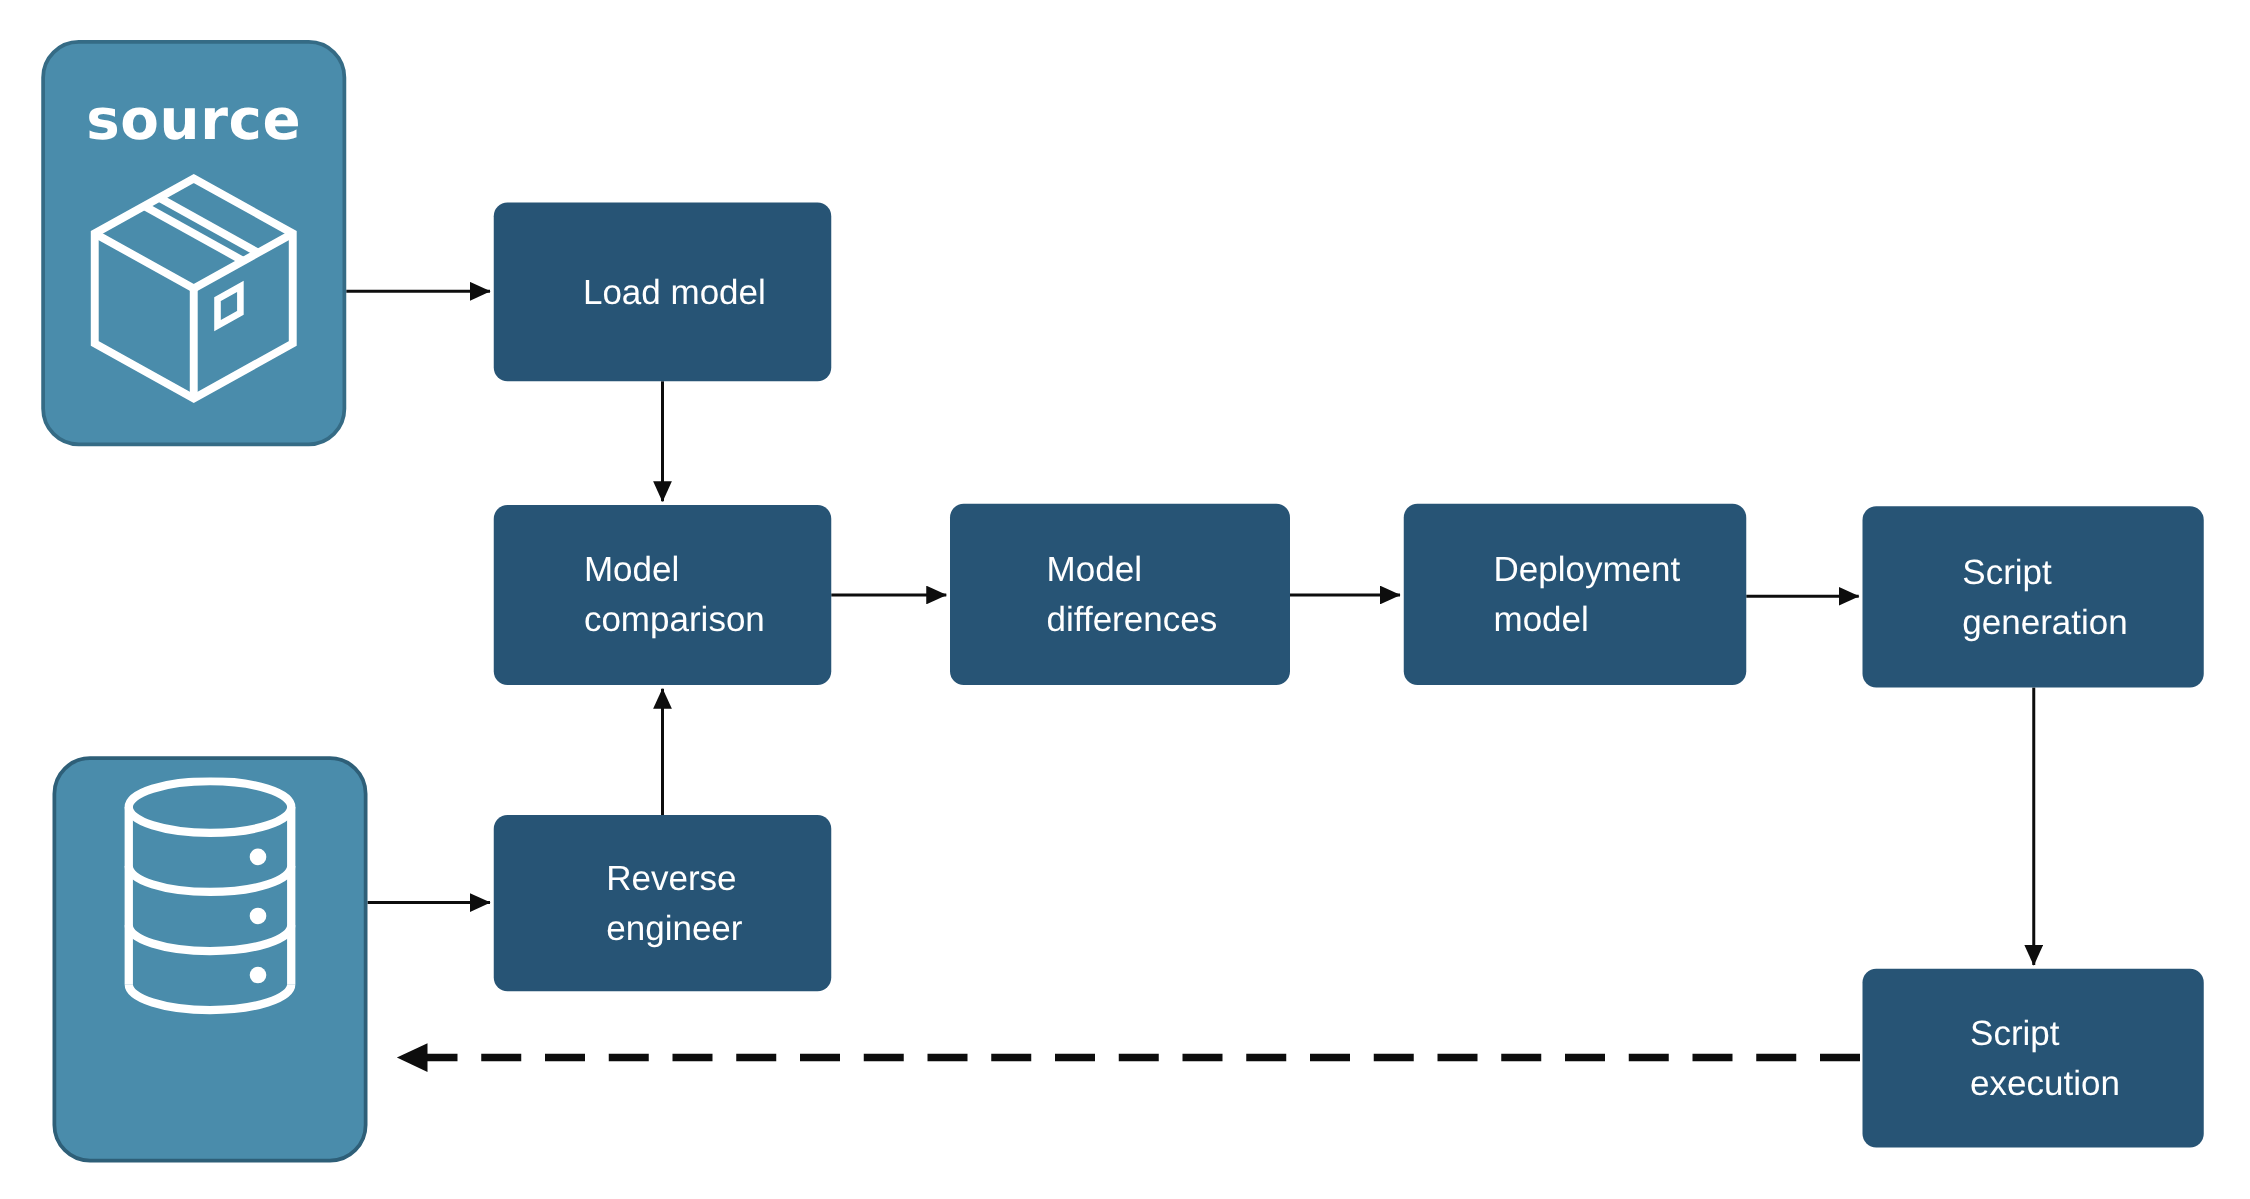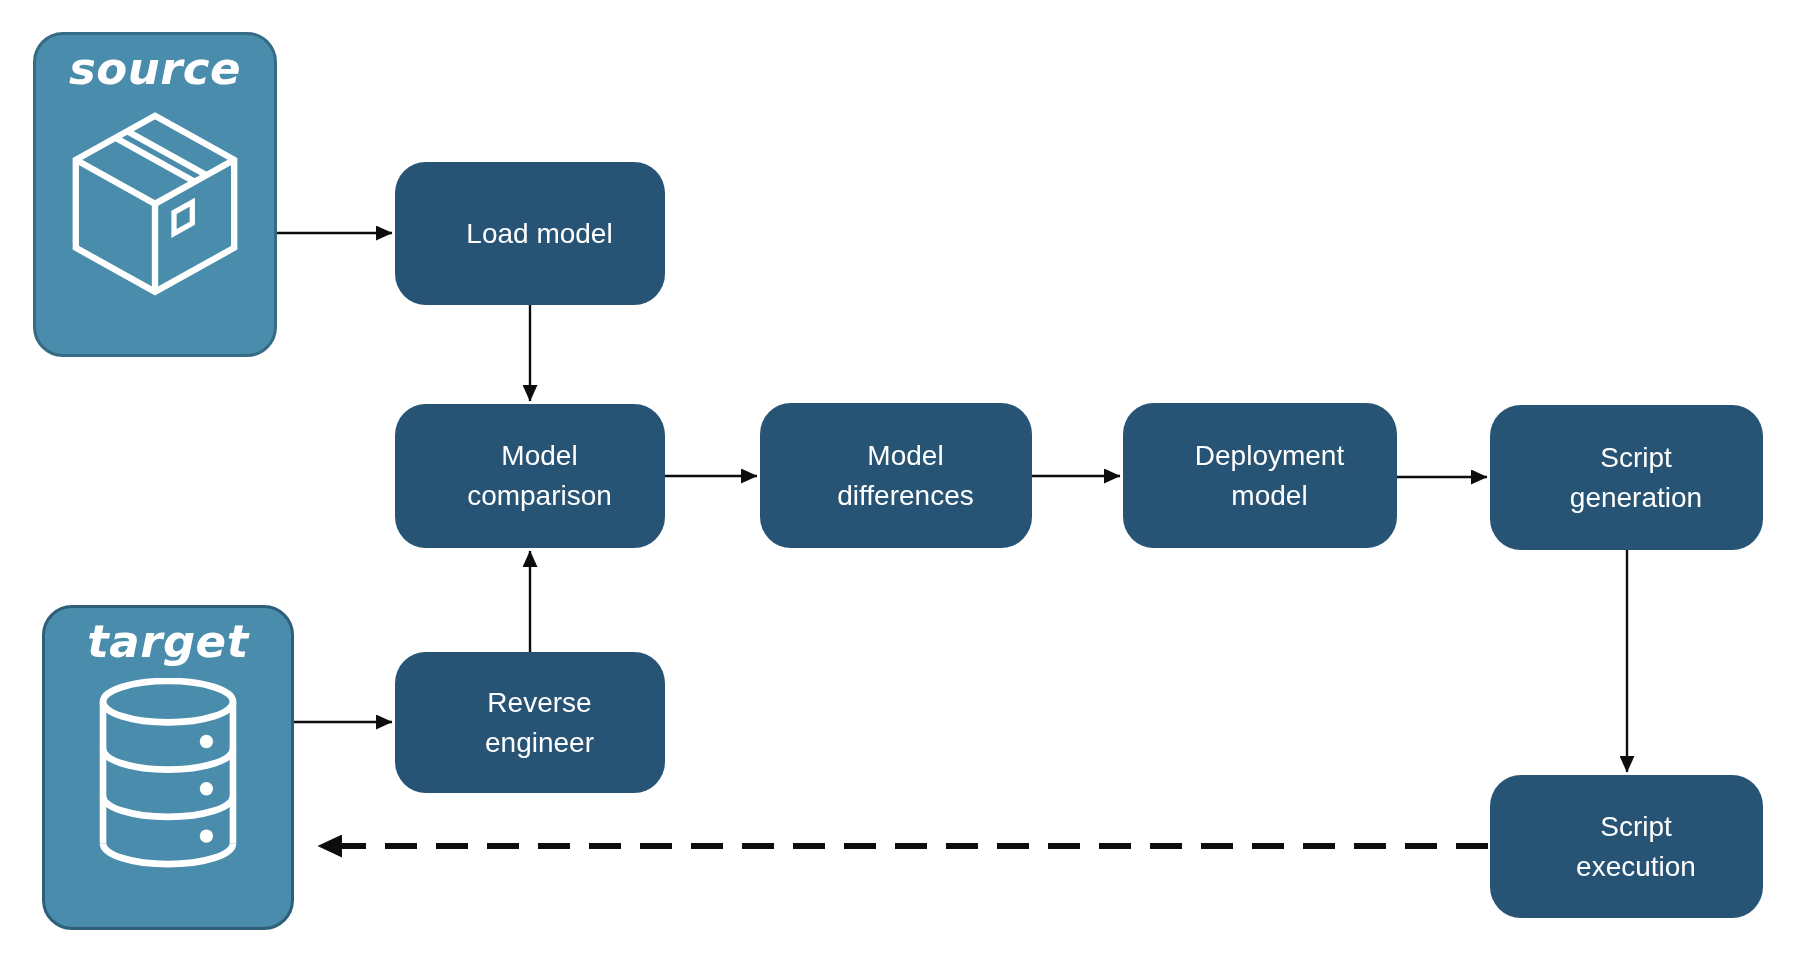--- a/index.html
+++ b/index.html
@@ -23,31 +23,29 @@
     flex-direction: column;
     align-items: center;
     box-sizing: border-box;
   }
   .container-label {
     font-family: "DejaVu Sans", sans-serif;
     font-weight: bold;
     font-size: 45px;
     line-height: 1.0;
     letter-spacing: 0.5px;
-    margin-top: 11px;
-    font-style: italic;
+    margin-top: 38px;
   }
   .container-icon { margin-top: 14px; }
   .node {
     position: absolute;
-    border-radius: 31px;
+    border-radius: 11px;
     display: flex;
     align-items: center;
     justify-content: center;
-    text-align: center;
     box-sizing: border-box;
     padding-left: 19px;
   }
   .node-label {
     font-size: 28px;
     line-height: 40px;
     white-space: pre-line;
     font-weight: 400;
   }
 </style>
@@ -83,21 +81,20 @@
       <path d="M50,6 L95,31 L95,81 L50,106 L5,81 L5,31 Z"></path>
       <path d="M5,31 L50,56 L95,31"></path>
       <path d="M50,56 L50,106"></path>
       <path d="M27.5,18.5 L72.5,43.5"></path>
       <path d="M34.3,14.8 L79.3,39.8"></path>
       <path d="M71.2,55.1 L71.2,67.1 L60.8,72.9 L60.8,60.9 Z" stroke-width="3"></path>
     </svg>
   </div>
 
   <div class="container-box" style="left:42px; top:605px; width:252px; height:325px; background:#4a8cab; border:3px solid #2e5f78; color:#ffffff;">
-    <div class="container-label">target</div>
     <svg class="container-icon" width="148" height="192" viewBox="0 0 100 130" fill="none" stroke="#ffffff" stroke-width="4.5">
       <ellipse cx="50" cy="16" rx="44" ry="14"></ellipse>
       <path d="M6,16 L6,112"></path>
       <path d="M94,16 L94,112"></path>
       <path d="M6,48 A44,14 0 0 0 94,48"></path>
       <path d="M6,80 A44,14 0 0 0 94,80"></path>
       <path d="M6,112 A44,14 0 0 0 94,112"></path>
       <circle cx="76" cy="43" r="4.5" fill="#ffffff" stroke="none"></circle>
       <circle cx="76" cy="75" r="4.5" fill="#ffffff" stroke="none"></circle>
       <circle cx="76" cy="107" r="4.5" fill="#ffffff" stroke="none"></circle>

